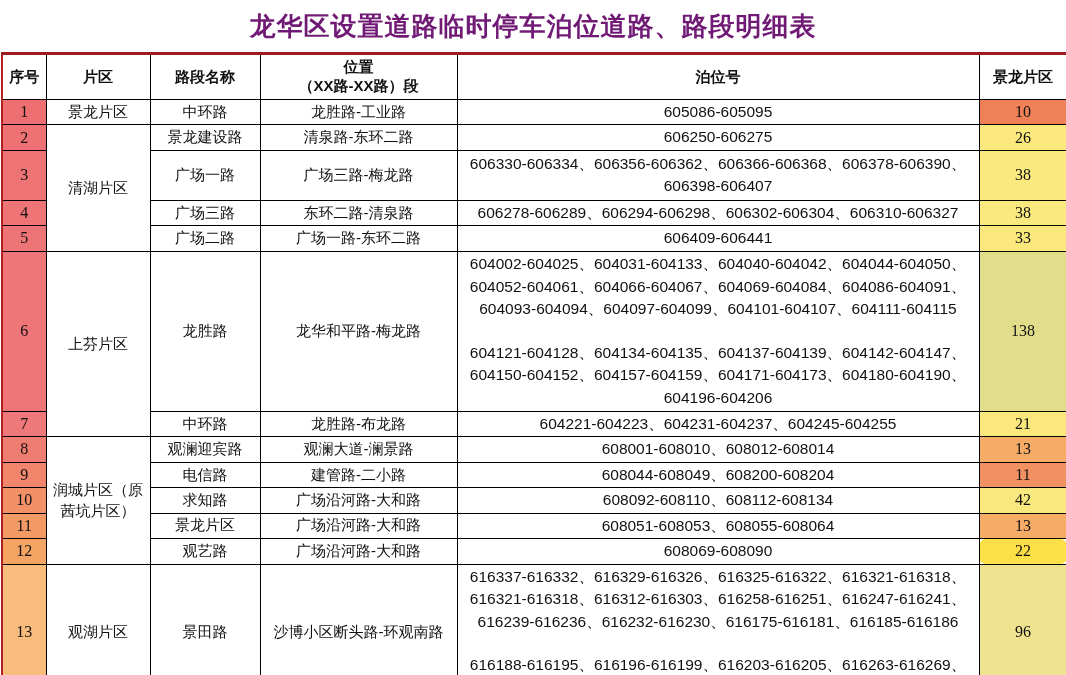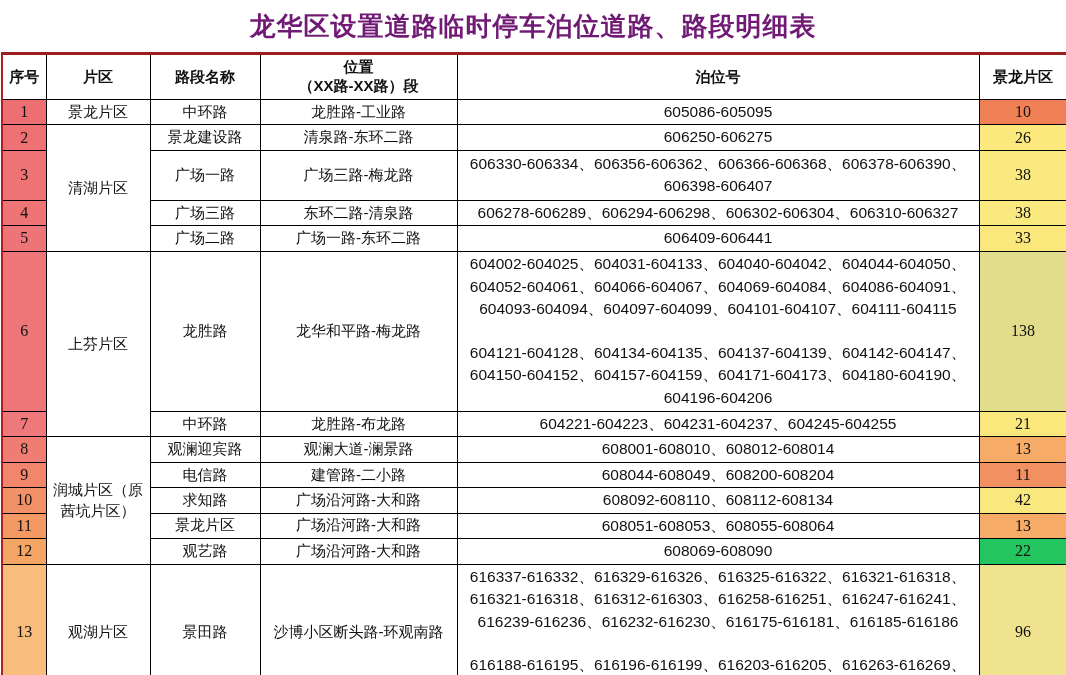--- a/index.html
+++ b/index.html
@@ -158,21 +158,21 @@
     <td class="zh">广场沿河路-大和路</td>
     <td class="berths">608051-608053、608055-608064</td>
     <td class="num" style="background: rgb(246, 172, 102);">13</td>
   </tr>
 
   <tr class="rh-a">
     <td class="num" style="background: rgb(244, 164, 99);">12</td>
     <td class="zh">观艺路</td>
     <td class="zh">广场沿河路-大和路</td>
     <td class="berths">608069-608090</td>
-    <td class="num" style="background: #22c55e;">22</td>
+    <td class="num" style="background: #fde047; border-radius: 7px;">22</td>
   </tr>
 
   <tr class="rh-last">
     <td class="num" style="background: rgb(248, 189, 125);">13</td>
     <td class="zh district-cell">观湖片区</td>
     <td class="zh">景田路</td>
     <td class="zh">沙博小区断头路-环观南路</td>
     <td class="berths">
       <div>616337-616332、616329-616326、616325-616322、616321-616318、616321-616318、616312-616303、616258-616251、616247-616241、616239-616236、616232-616230、616175-616181、616185-616186</div>
       <div class="gap">616188-616195、616196-616199、616203-616205、616263-616269、616270-616273、616281-616286、616289-616293</div>

